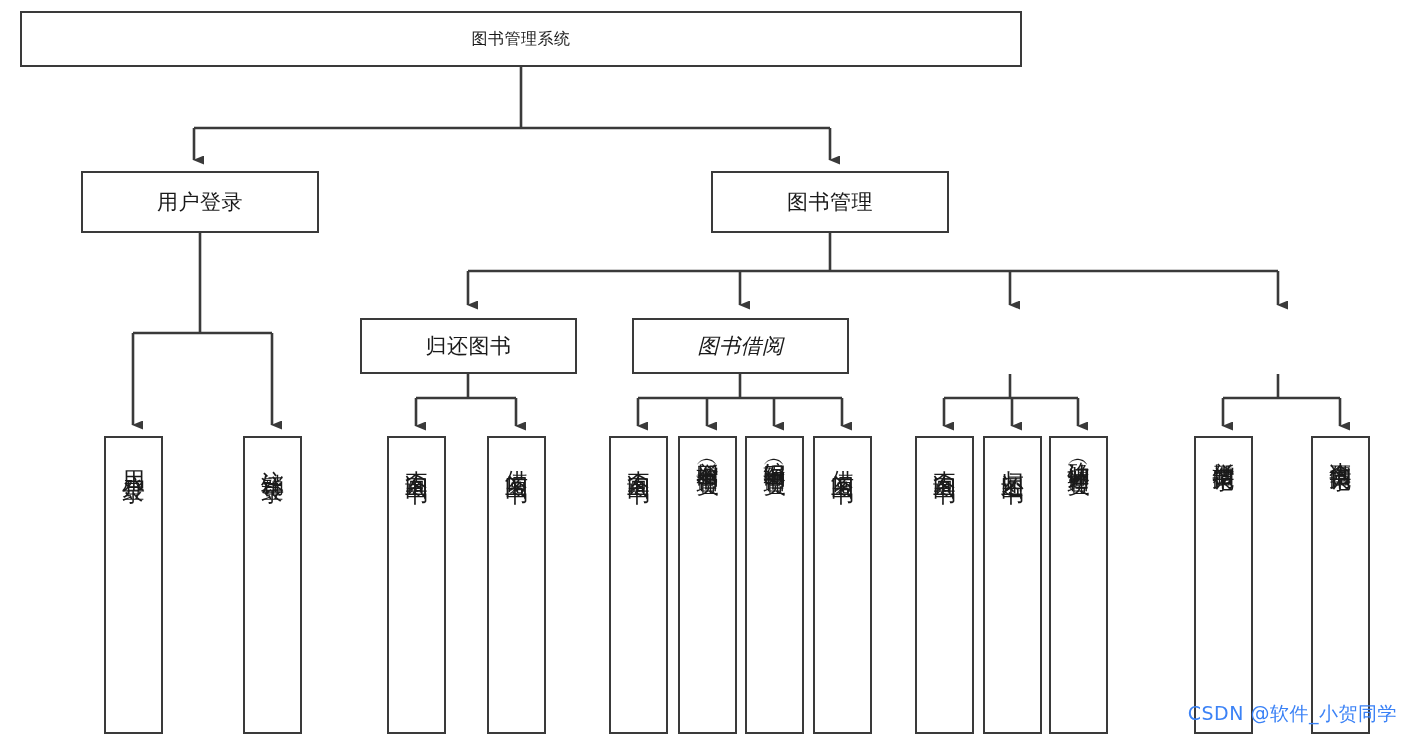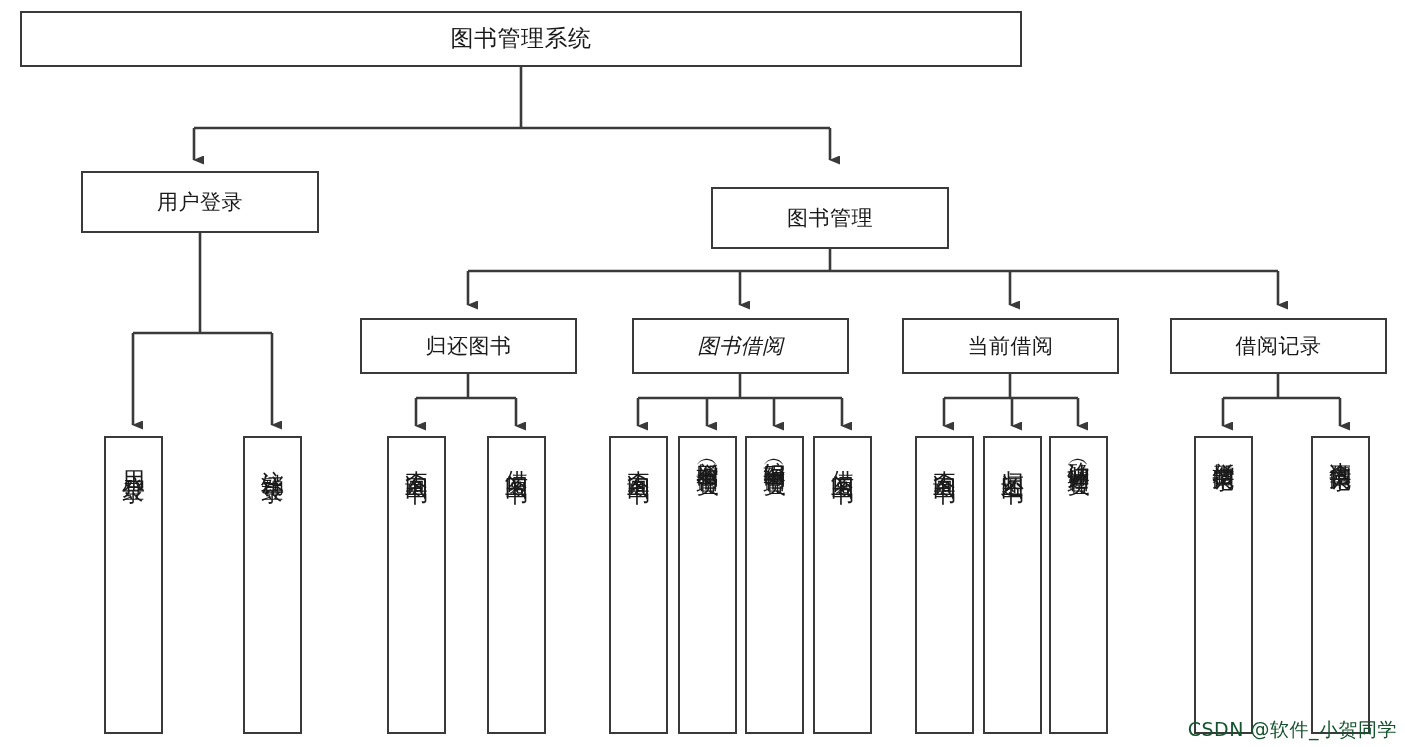--- a/index.html
+++ b/index.html
@@ -42,21 +42,21 @@
     text-align: center;
     line-height: 1.18;
     letter-spacing: 0.5px;
     white-space: nowrap;
   }
   
   .node.h .label {
     font-size: 21px;
   }
   .node.root .label {
-    font-size: 23px;
+    font-size: 16px;
   }
   
   .node.v {
     align-items: flex-start;
     justify-content: center;
     padding-top: 14px;
   }
   .node.v .label {
     writing-mode: vertical-rl;
     text-orientation: upright;
@@ -67,23 +67,23 @@
   .node.v.tall-text {
     padding-top: 6px;
   }
   .node.v.tall-text .label {
     font-size: 22px;
     letter-spacing: 2px;
   }
   .watermark {
     position: absolute;
     right: 8px;
-    bottom: 4px;
+    bottom: 20px;
     font-size: 19px;
-    color: #14532d;
+    color: #3b82f6;
     white-space: nowrap;
     z-index: 5;
     letter-spacing: 0.5px;
     margin-left: 24px;
   }
 </style>
 </head>
 <body>
 
 <div id="canvas">
@@ -142,39 +142,33 @@
   </svg>
 
   <div class="node h root" style="left:20px; top:11px; width:1002px; height:56px;">
     <span class="label">图书管理系统</span>
   </div>
 
   <div class="node h" style="left:81px; top:171px; width:238px; height:62px;">
     <span class="label">用户登录</span>
   </div>
 
-  <div class="node h" style="left:711px; top:171px; width:238px; height:62px;margin-top:16px;">
+  <div class="node h" style="left:711px; top:171px; width:238px; height:62px;">
     <span class="label">图书管理</span>
   </div>
 
   <div class="node h" style="left:360px; top:318px; width:217px; height:56px;">
     <span class="label">归还图书</span>
   </div>
 
   <div class="node h" style="left:632px; top:318px; width:217px; height:56px;font-style:italic;">
     <span class="label">图书借阅</span>
   </div>
 
-  <div class="node h" style="left:902px; top:318px; width:217px; height:56px;">
-    <span class="label">当前借阅</span>
-  </div>
-
-  <div class="node h" style="left:1170px; top:318px; width:217px; height:56px;">
-    <span class="label">借阅记录</span>
-  </div>
+
 
   <div class="node v" style="left:104px; top:436px; width:59px; height:298px;">
     <span class="label">用户登录</span>
   </div>
 
   <div class="node v" style="left:243px; top:436px; width:59px; height:298px;">
     <span class="label">注销登录</span>
   </div>
 
   <div class="node v" style="left:387px; top:436px; width:59px; height:298px;">

